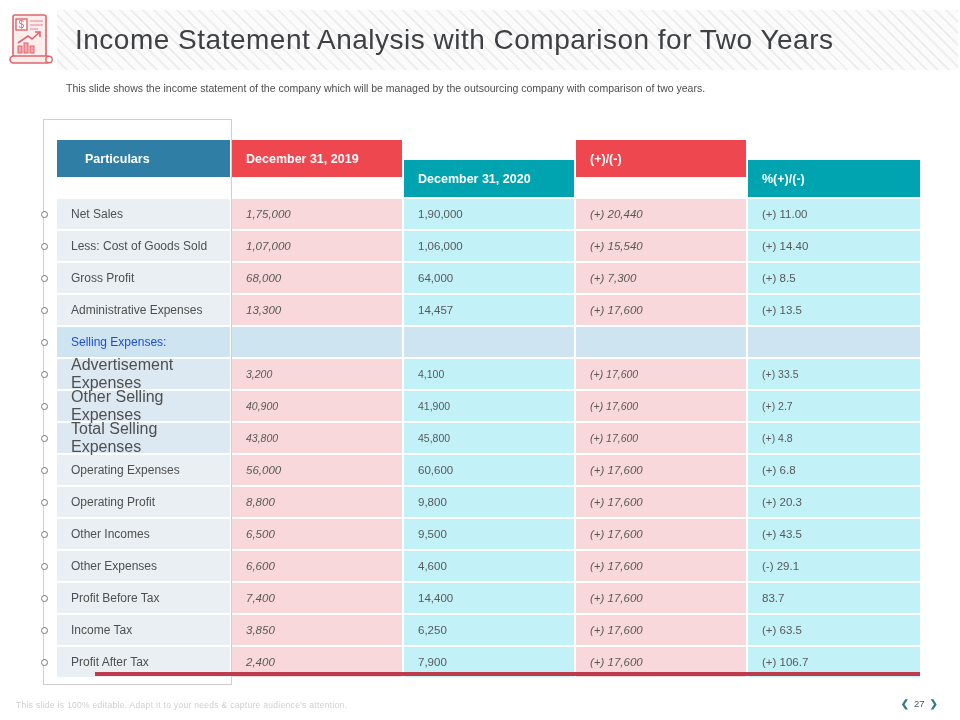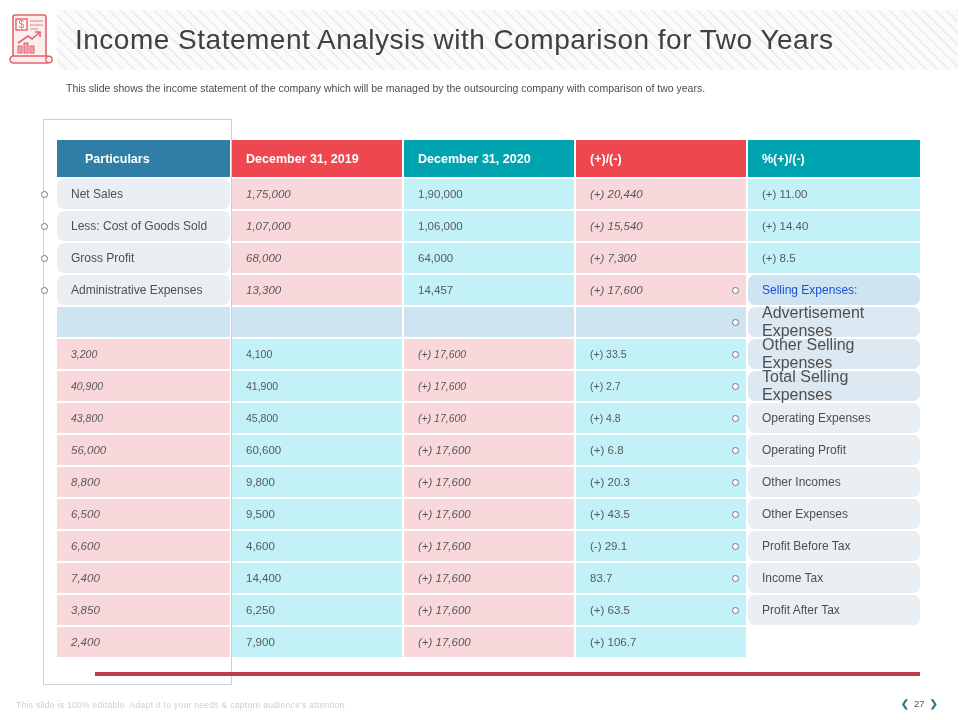--- a/index.html
+++ b/index.html
@@ -18,25 +18,25 @@
   .decor-box{position:absolute;left:43px;top:119px;width:187px;height:564px;
     border:1px solid #cfcfcf;background:#fff;}
 
   
   .table{position:absolute;left:57px;top:140px;width:863px;display:grid;
     grid-template-columns:173px 170px 170px 170px 172px;column-gap:2px;row-gap:2px;}
   .hcell{height:37px;display:flex;align-items:center;padding-left:14px;box-sizing:border-box;
     color:#fff;font-weight:bold;font-size:12.5px;}
   .h0{background:var(--header_blue);padding-left:28px;}
   .h1,.h3{background:var(--header_red);}
-  .h2,.h4{background:var(--header_teal);}
+  .h2,.h4{background:var(--header_teal);margin-top:20px;}
 
   .cell{position:relative;height:30px;display:flex;align-items:center;padding-left:14px;
     box-sizing:border-box;font-size:11.5px;color:var(--body_text);}
-  .c0{background:var(--label_bg);color:#4f4f4f;font-size:12px;border-radius:7px;}
+  .c0{background:var(--label_bg);color:#4f4f4f;font-size:12px;}
   .c1,.c3{background:var(--cell_pink);font-style:italic;}
   .c2,.c4{background:var(--cell_cyan);}
   .t-sub.c0{background:var(--sublabel_bg);font-size:16px;}
   .t-sub{font-size:10.5px;}
   .t-section{background:var(--section_bg) !important;font-size:12px;color:#1d4ed8;}
   .bullet{position:absolute;left:-16px;top:50%;margin-top:-3px;width:5px;height:5px;
     border:1px solid #777;border-radius:50%;background:#fff;}
 
   
   .accent-line{position:absolute;left:95px;top:672px;width:825px;height:4px;background:var(--line_red);}
@@ -97,20 +97,21 @@
       <div class="cell c4 t-main">(+) 14.40</div>
       <div class="cell c0 t-main">Gross Profit<span class="bullet"></span></div>
       <div class="cell c1 t-main">68,000</div>
       <div class="cell c2 t-main">64,000</div>
       <div class="cell c3 t-main">(+) 7,300</div>
       <div class="cell c4 t-main">(+) 8.5</div>
       <div class="cell c0 t-main">Administrative Expenses<span class="bullet"></span></div>
       <div class="cell c1 t-main">13,300</div>
       <div class="cell c2 t-main">14,457</div>
       <div class="cell c3 t-main">(+) 17,600</div>
+      <div class="cell c4 t-main">(+) 13.5</div>
       <div class="cell c0 t-section">Selling Expenses:<span class="bullet"></span></div>
       <div class="cell c1 t-section"></div>
       <div class="cell c2 t-section"></div>
       <div class="cell c3 t-section"></div>
       <div class="cell c4 t-section"></div>
       <div class="cell c0 t-sub">Advertisement Expenses<span class="bullet"></span></div>
       <div class="cell c1 t-sub">3,200</div>
       <div class="cell c2 t-sub">4,100</div>
       <div class="cell c3 t-sub">(+) 17,600</div>
       <div class="cell c4 t-sub">(+) 33.5</div>

